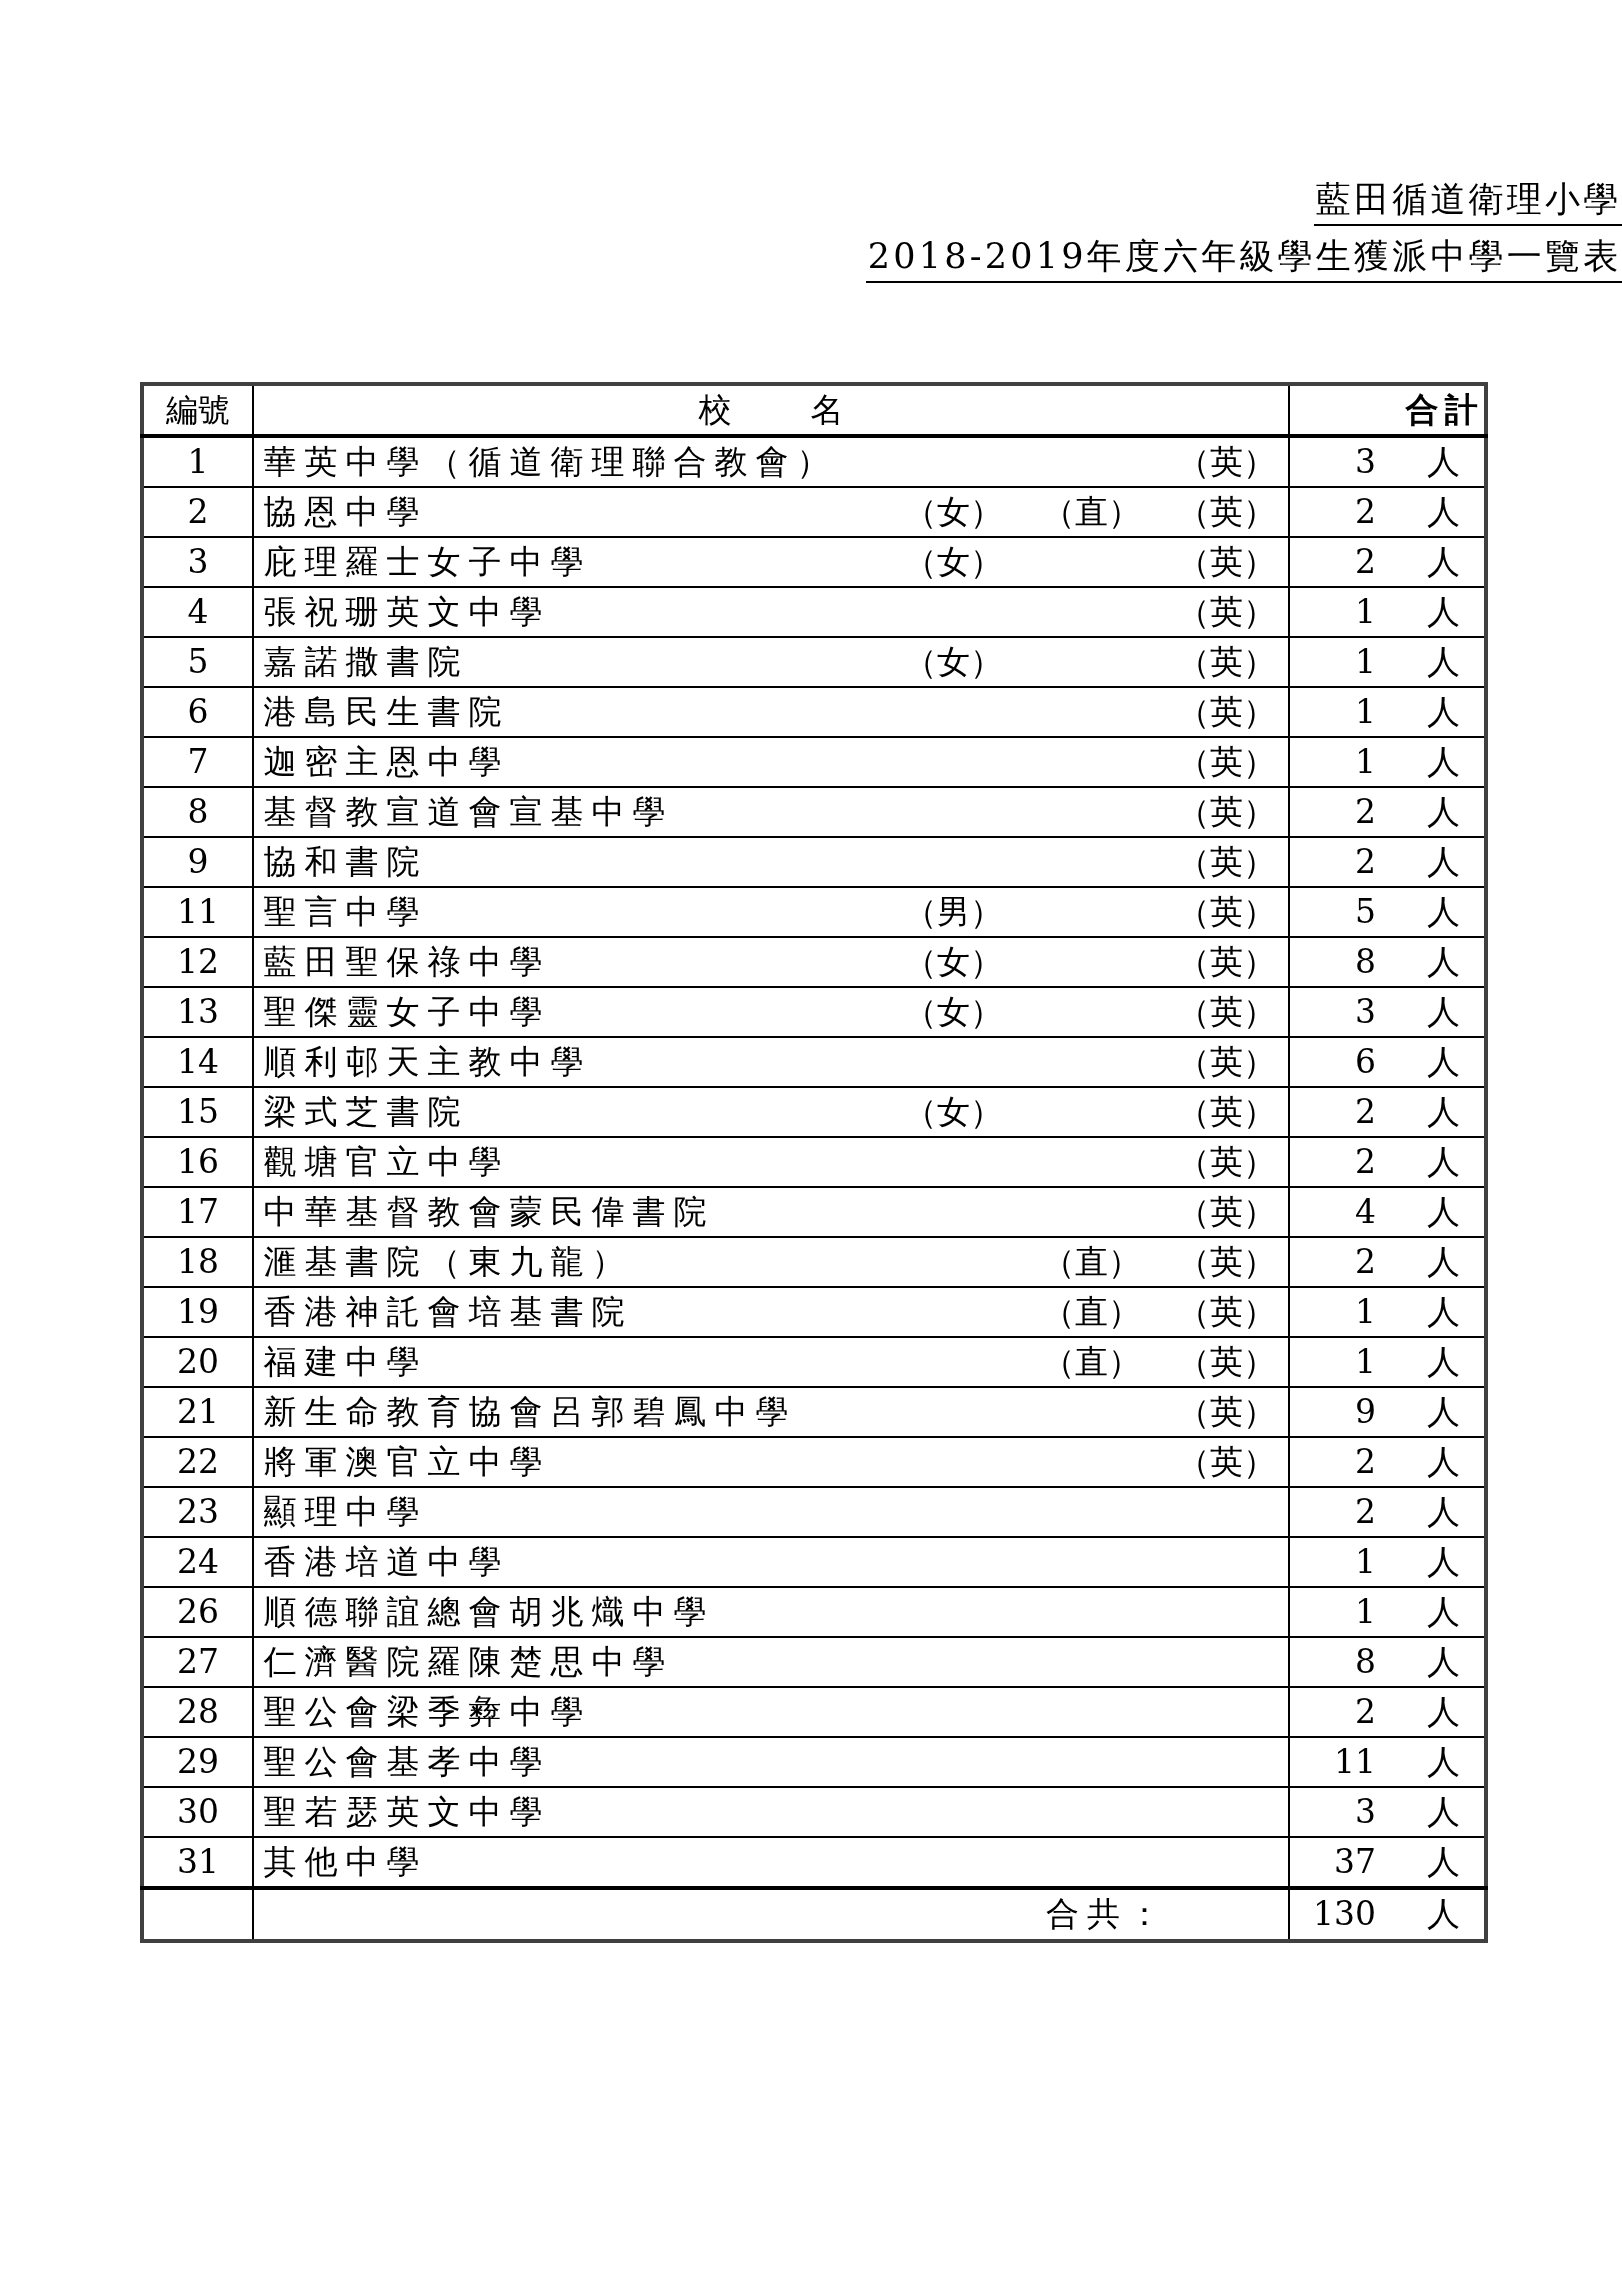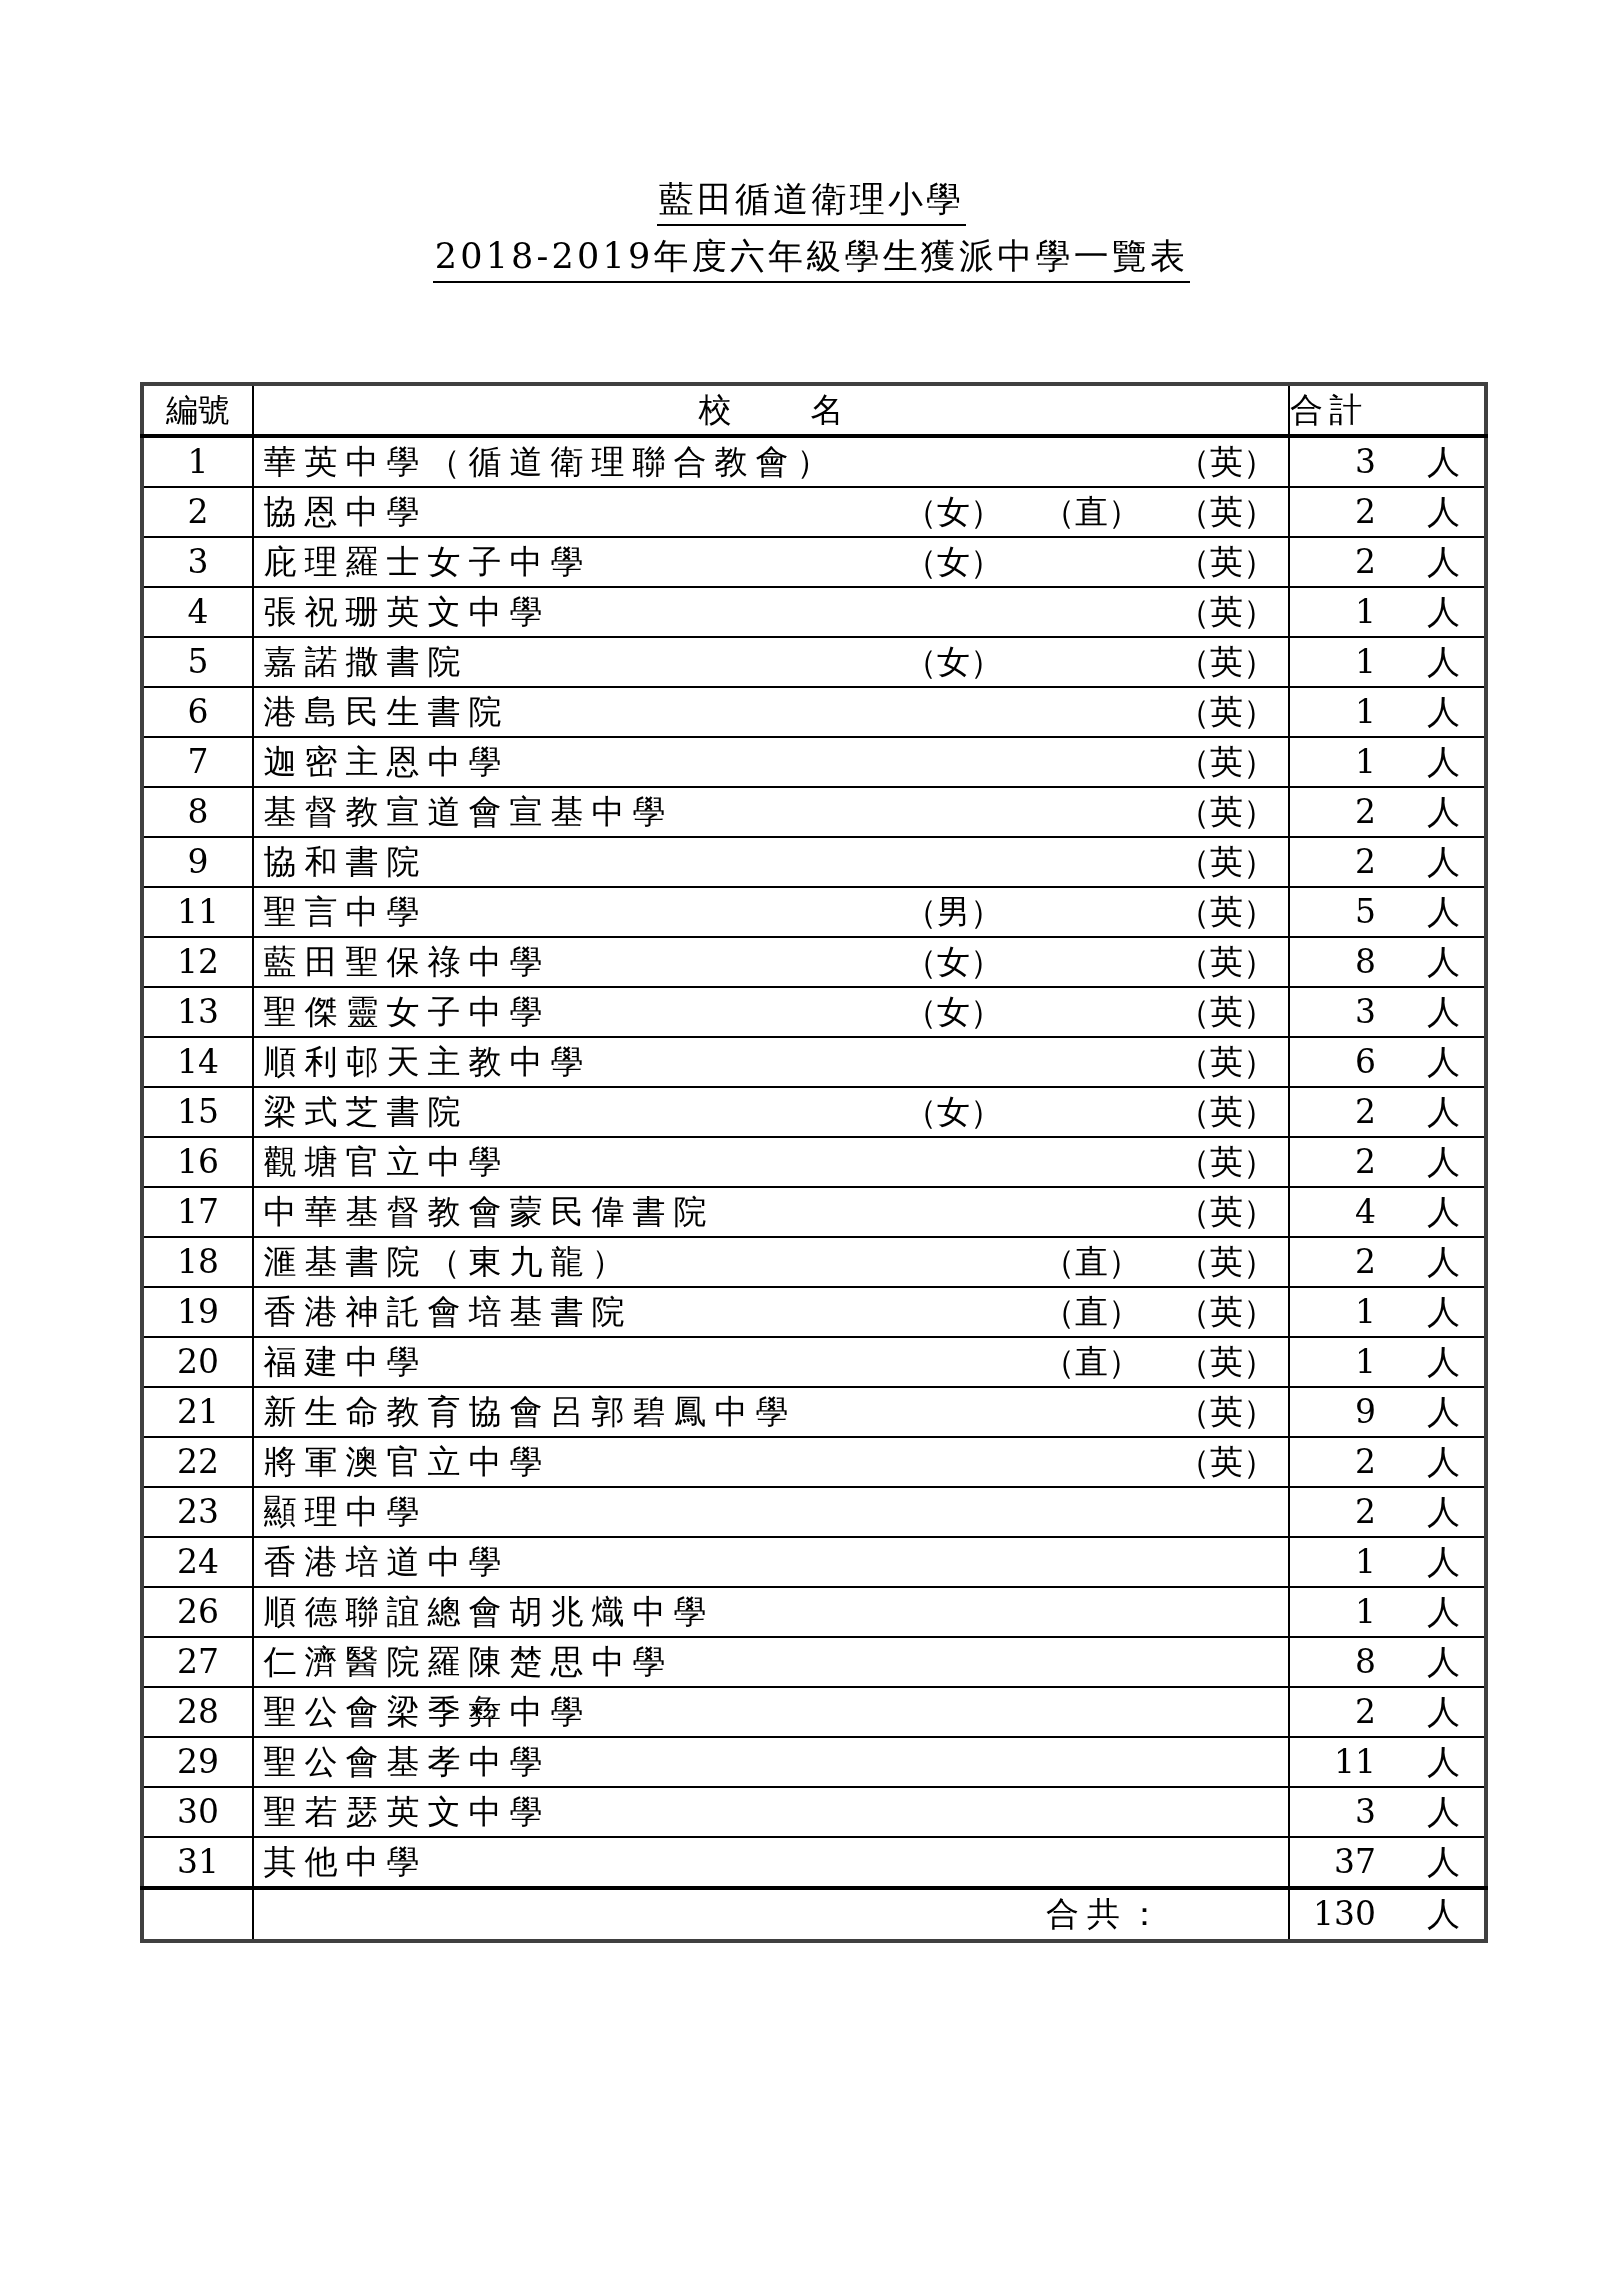--- a/index.html
+++ b/index.html
@@ -1,36 +1,36 @@
 <!DOCTYPE html>
 <html style="font-size:12.7px"><head>
 <meta charset="utf-8">
 <style>
   html, body { margin: 0; padding: 0; background: #ffffff; }
   body {
     width: 1623px; height: 2295px; position: relative; overflow: hidden;
     font-family: "DejaVu Serif", "Liberation Serif", serif; color: #000;
   }
-  .title-block { position: absolute; left: 0; top: 176px; width: 1623px; text-align: center; }
+  .title-block { position: absolute; left: 0; top: 176px; width: 1623px; text-align: right; }
   .title-line {
     display: inline-block; font-size: 35px; line-height: 46px;
     border-bottom: 2.4px solid #000; padding: 0 1.6px 1.6px; letter-spacing: 3.2px;
   }
   .title-row { height: 57px; }
   .table-wrap { position: absolute; left: 140px; top: 382px; width: 1344px; }
   table { border-collapse: collapse; width: 1344px; table-layout: fixed; border: 4px solid #404040; }
   col.c-no { width: 111px; }
   col.c-name { width: 1036px; }
   col.c-count { width: 197px; }
   td, th { border: 2.4px solid #000; padding: 0; height: 48px; font-weight: normal; font-size: 33px; line-height: 48px; }
   th { height: 48px; border-bottom: 4.8px solid #000; }
   th.h-no { text-align: center; letter-spacing: 0; font-size: 32px; }
   th.h-name { text-align: center; }
   th.h-name span.sp { display: inline-block; width: 79px; }
-  th.h-count { text-align: left; letter-spacing: 6.3px; }
+  th.h-count { text-align: right; letter-spacing: 6.3px; font-weight: bold; }
   td.no { text-align: center; }
   td.name { position: relative; padding-left: 9.5px; letter-spacing: 8px; white-space: nowrap; }
   .tag { position: absolute; top: 0; letter-spacing: 0; }
   .tag-g { left: 650px; }
   .tag-d { left: 788px; }
   .tag-e { left: 923px; }
   td.count { position: relative; }
   .cnt-num { position: absolute; right: 108px; top: 0; }
   .cnt-unit { position: absolute; right: 24px; top: 0; }
   tr.total td { border-top: 4.8px solid #000; height: 49px; margin-top: 14px; }

